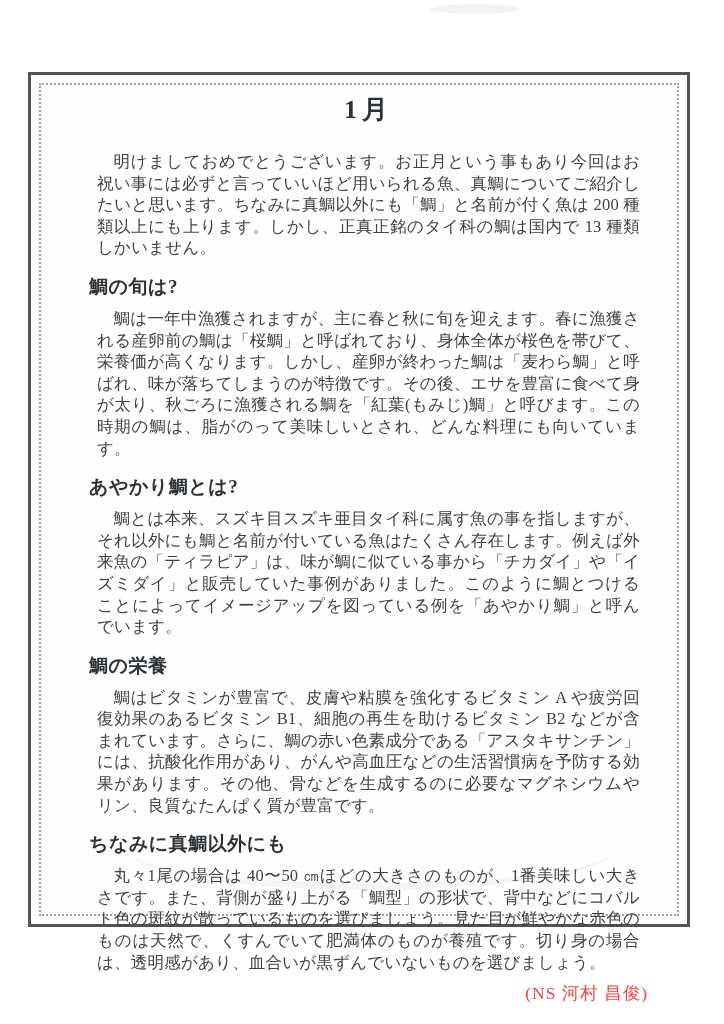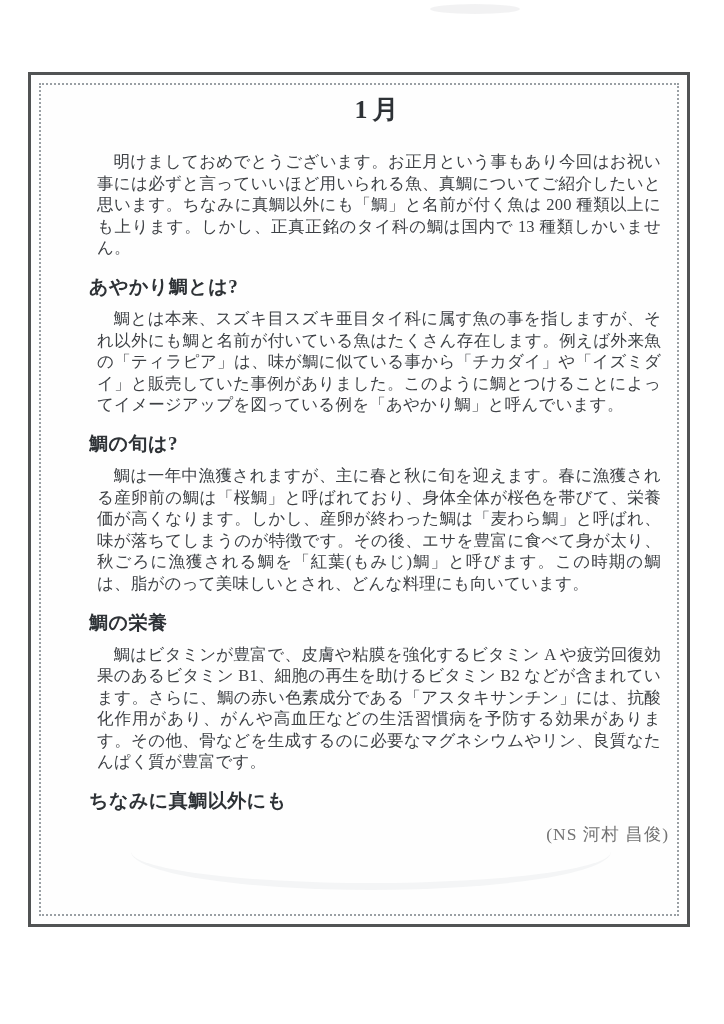--- a/index.html
+++ b/index.html
@@ -28,21 +28,21 @@
   .dotted-frame{
     position:absolute;
     inset:8px;
     border:2px dotted var(--dotted-border);
     pointer-events:none;
   }
   .content{
     position:absolute;
     inset:0;
     box-sizing:border-box;
-    padding:17px 18px 10px 58px;
+    padding:17px 39px 10px 58px;
     color:var(--ink);
   }
   .page-title{
     text-align:center;
     font-size:26px;
     font-weight:600;
     letter-spacing:5px;
     color:var(--heading-ink);
     margin:0 0 24px 0;
   }
@@ -58,21 +58,21 @@
   .section-heading{
     font-size:19px;
     font-weight:bold;
     color:var(--heading-ink);
     margin:0 0 8px 0;
     letter-spacing:0.5px;
   }
   .signature{
     text-align:right;
     font-size:17.5px;
-    color:#737373;
+    color:#ef4444;
     margin-top:8px;
     letter-spacing:1px;
   }
   .scan-smudge-bottom{
     position:absolute;
     left:100px;bottom:34px;
     width:480px;height:70px;
     border-bottom:7px solid rgba(120,130,145,0.07);
     border-radius:50%;
     pointer-events:none;
@@ -94,33 +94,34 @@
 <div class="page-frame">
   <div class="dotted-frame"></div>
   <div class="scan-smudge-bottom"></div>
 
   <div class="content">
     <h1 class="page-title">1月</h1>
 
     <p class="paragraph">明けましておめでとうございます。お正月という事もあり今回はお祝い事には必ずと言っていいほど用いられる魚、真鯛についてご紹介したいと思います。ちなみに真鯛以外にも「鯛」と名前が付く魚は 200 種類以上にも上ります。しかし、正真正銘のタイ科の鯛は国内で 13 種類しかいません。</p>
 
     <div class="section">
-      <h2 class="section-heading">あやかり鯛とは?</h2>
-      <p class="paragraph">鯛とは本来、スズキ目スズキ亜目タイ科に属す魚の事を指しますが、それ以外にも鯛と名前が付いている魚はたくさん存在します。例えば外来魚の「ティラピア」は、味が鯛に似ている事から「チカダイ」や「イズミダイ」と販売していた事例がありました。このように鯛とつけることによってイメージアップを図っている例を「あやかり鯛」と呼んでいます。</p>
+      <h2 class="section-heading">鯛の旬は?</h2>
+      <p class="paragraph">鯛は一年中漁獲されますが、主に春と秋に旬を迎えます。春に漁獲される産卵前の鯛は「桜鯛」と呼ばれており、身体全体が桜色を帯びて、栄養価が高くなります。しかし、産卵が終わった鯛は「麦わら鯛」と呼ばれ、味が落ちてしまうのが特徴です。その後、エサを豊富に食べて身が太り、秋ごろに漁獲される鯛を「紅葉(もみじ)鯛」と呼びます。この時期の鯛は、脂がのって美味しいとされ、どんな料理にも向いています。</p>
     </div>
 
     <div class="section">
-      <h2 class="section-heading">鯛の旬は?</h2>
-      <p class="paragraph">鯛は一年中漁獲されますが、主に春と秋に旬を迎えます。春に漁獲される産卵前の鯛は「桜鯛」と呼ばれており、身体全体が桜色を帯びて、栄養価が高くなります。しかし、産卵が終わった鯛は「麦わら鯛」と呼ばれ、味が落ちてしまうのが特徴です。その後、エサを豊富に食べて身が太り、秋ごろに漁獲される鯛を「紅葉(もみじ)鯛」と呼びます。この時期の鯛は、脂がのって美味しいとされ、どんな料理にも向いています。</p>
+      <h2 class="section-heading">あやかり鯛とは?</h2>
+      <p class="paragraph">鯛とは本来、スズキ目スズキ亜目タイ科に属す魚の事を指しますが、それ以外にも鯛と名前が付いている魚はたくさん存在します。例えば外来魚の「ティラピア」は、味が鯛に似ている事から「チカダイ」や「イズミダイ」と販売していた事例がありました。このように鯛とつけることによってイメージアップを図っている例を「あやかり鯛」と呼んでいます。</p>
     </div>
 
     <div class="section">
       <h2 class="section-heading">鯛の栄養</h2>
       <p class="paragraph">鯛はビタミンが豊富で、皮膚や粘膜を強化するビタミン A や疲労回復効果のあるビタミン B1、細胞の再生を助けるビタミン B2 などが含まれています。さらに、鯛の赤い色素成分である「アスタキサンチン」には、抗酸化作用があり、がんや高血圧などの生活習慣病を予防する効果があります。その他、骨などを生成するのに必要なマグネシウムやリン、良質なたんぱく質が豊富です。</p>
     </div>
 
     <div class="section">
       <h2 class="section-heading">ちなみに真鯛以外にも</h2>
+      <p class="paragraph">丸々1尾の場合は 40〜50 ㎝ほどの大きさのものが、1番美味しい大きさです。また、背側が盛り上がる「鯛型」の形状で、背中などにコバルト色の斑紋が散っているものを選びましょう。見た目が鮮やかな赤色のものは天然で、くすんでいて肥満体のものが養殖です。切り身の場合は、透明感があり、血合いが黒ずんでいないものを選びましょう。</p>
     </div>
 
     <div class="signature">(NS 河村 昌俊)</div>
   </div>
 </div>
 
 </body></html>

